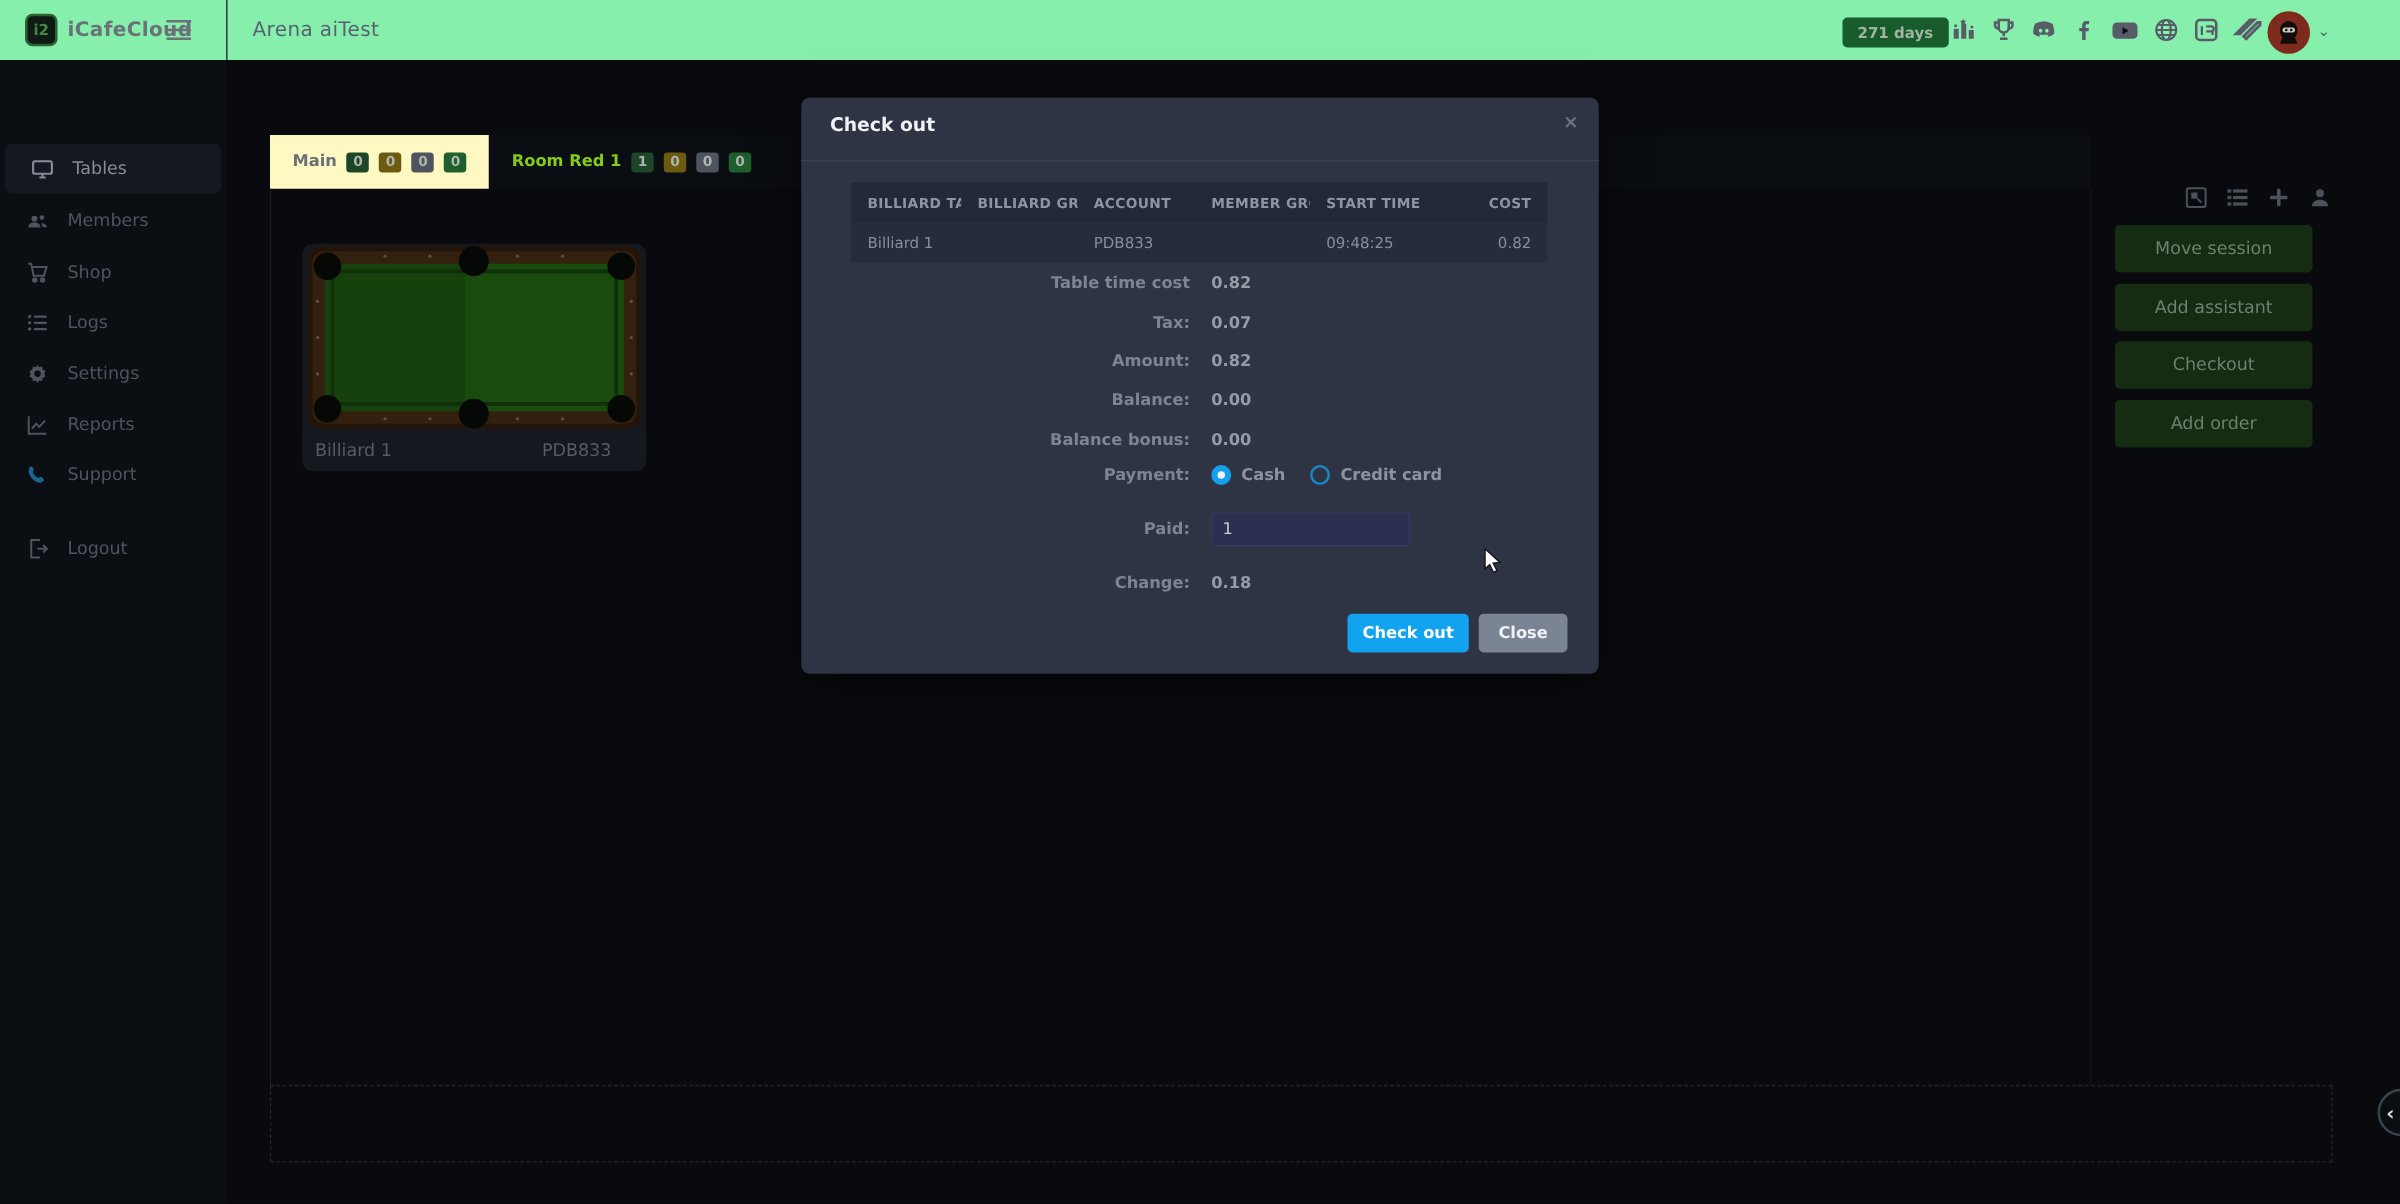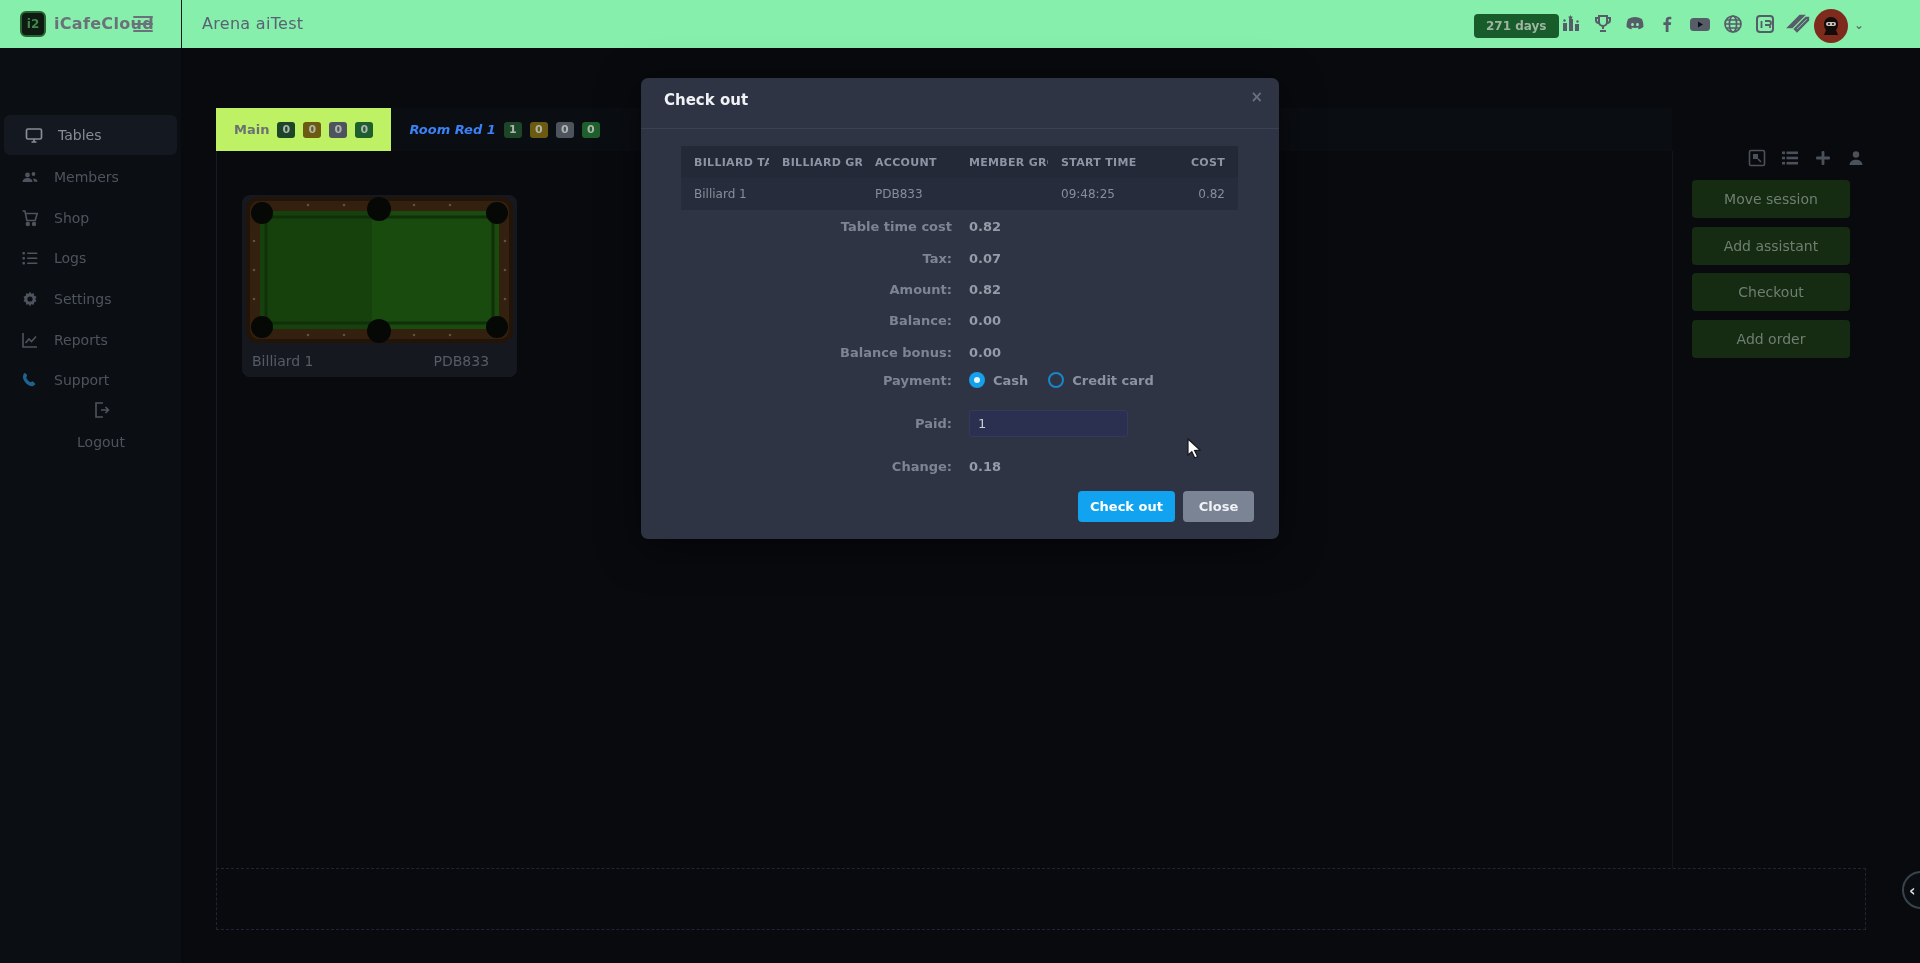--- a/index.html
+++ b/index.html
@@ -36,23 +36,23 @@
   .side-phone { position:absolute; left:63px; top:27px; font-size:11px; color:#454b54; }
   .side-item { position:absolute; left:0; width:181px; height:40px; display:flex; align-items:center;
                gap:15px; padding-left:21px; color:#4e545e; font-size:14px; cursor:pointer; }
   .side-item.active { background:#141820; color:#868d96; border-radius:6px; width:173px; left:4px; }
   .side-item svg { flex:0 0 auto; }
 
   
   #content { left:181px; top:48px; width:1739px; height:915px; background:#080a0e; }
   .room-strip { position:absolute; left:35px; top:60px; width:1456px; height:43px; background:#0a0d12; display:flex; }
   .tab { display:flex; align-items:center; gap:8px; padding:0 18px; height:43px; cursor:pointer; }
-  .tab.main { background:#bef264; }
+  .tab.main { background:#fef9c3; }
   .tab-label { font-size:13px; font-weight:bold; color:#6a7076; }
-  .tab.room .tab-label { color:#3b82f6;font-style:italic; }
+  .tab.room .tab-label { color:#84cc16; }
   .badge { width:18px; height:16px; border-radius:3px; display:flex; align-items:center;
            justify-content:center; font-size:11px; font-weight:bold; color:#aeb5ae; }
   .badge.b0 { background:#1d4527; } .badge.b1 { background:#6b5a10; }
   .badge.b2 { background:#4e545e; } .badge.b3 { background:#1f5e2d; }
 
   .panel-border { position:absolute; left:35px; top:103px; width:1px; height:717px; background:#161b26; }
   .panel-divider { position:absolute; left:1491px; top:103px; width:1px; height:717px; background:#12151d; }
   .dashed-zone { position:absolute; left:35px; top:820px; width:1650px; height:62px;
                  border:1px dashed #1f2536; }
 
@@ -235,21 +235,21 @@
           <path d="M4.5 12l3.5-4 2.5 2.5L15 5.5"></path>
         </svg>
       <span>Reports</span>
     </div>
     <div class="side-item" style="top:312px;">
       <svg width="18" height="18" viewBox="0 0 18 18" fill="#1d6390">
           <path d="M3.5 2c.6 0 2.4 1.5 2.6 2.3.2.7-.8 1.7-.8 2.3 0 1.2 3 4.6 4.3 4.6.6 0 1.6-1 2.3-.8.8.2 2.3 2 2.3 2.6 0 .7-1.7 2.2-3 2.2C7 15.2 2.6 10.5 2 6.7 1.8 5 2.8 2 3.5 2z"></path>
         </svg>
       <span>Support</span>
     </div>
-    <div class="side-item" style="top:353px;flex-direction:column;">
+    <div class="side-item" style="top:371px;">
       <svg width="18" height="18" viewBox="0 0 18 18" fill="none" stroke="currentColor" stroke-width="1.6">
           <path d="M11 2H4v14h7"></path>
           <path d="M9 9h7M13.5 6l3 3-3 3"></path>
         </svg>
       <span>Logout</span>
     </div>
   </div>
 
   <div id="content" class="abs">
     <div class="room-strip">

